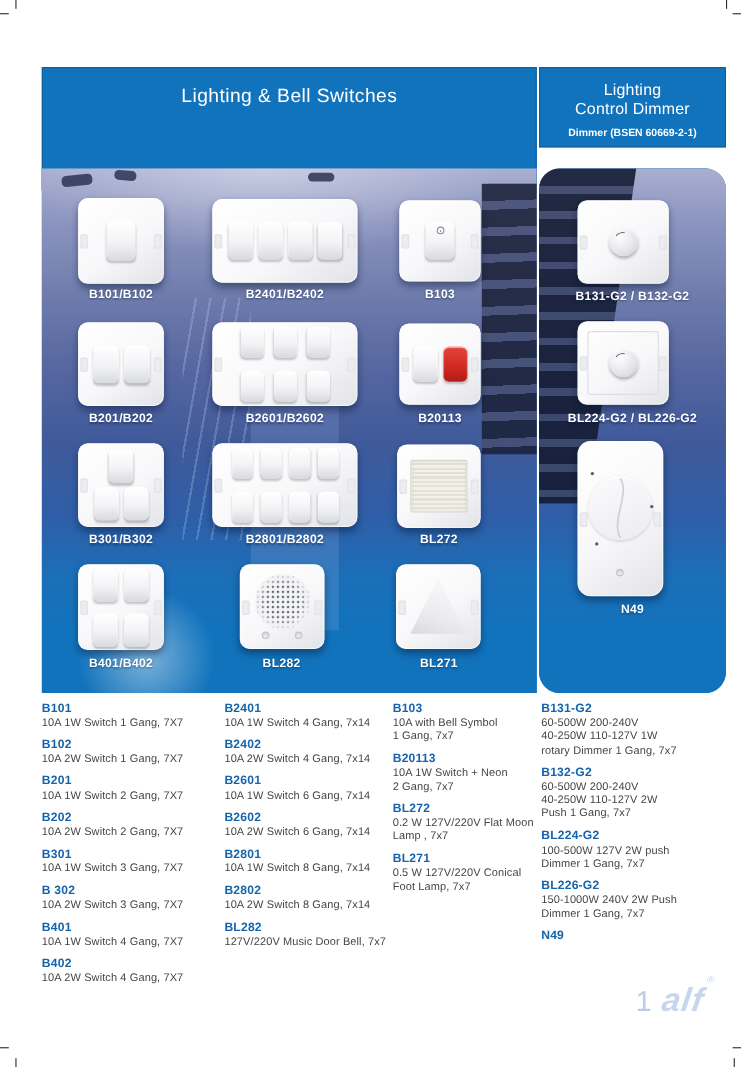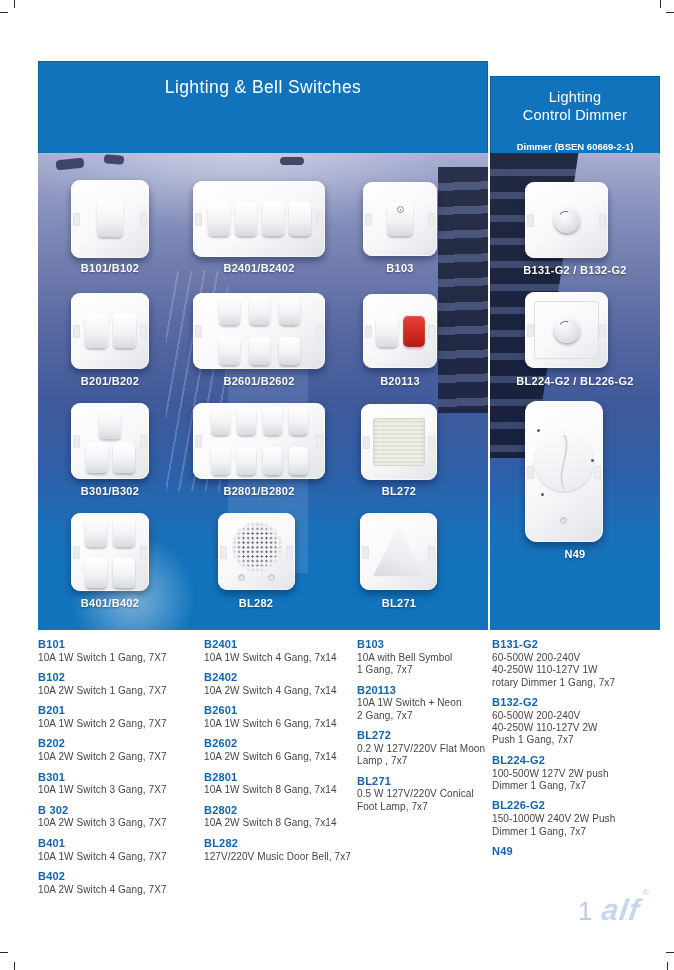--- a/index.html
+++ b/index.html
@@ -6,30 +6,30 @@
   html,body { background:#ffffff; }
   body { font-family:"Liberation Sans", sans-serif; }
   .page { position:relative; width:674px; height:970px; background:#ffffff; overflow:hidden; }
 
   
   .crop { position:absolute; background:#2b2b2b; }
 
   
   .hdr { position:absolute; background:#1173bc; border:1px solid #0d5f9e; color:#ffffff; text-align:center; }
   .hdr-main { left:38px; top:61px; width:450px; height:112px; }
-  .hdr-side { left:490px; top:61px; width:170px; height:83px;margin-top:15px; }
+  .hdr-side { left:490px; top:61px; width:170px; height:73px; }
   .hdr-title { margin-top:15px; font-size:17.5px; letter-spacing:.4px; font-weight:400; }
   .hdr-sub { position:absolute; left:0; right:0; bottom:7px; font-size:11px; font-weight:700; letter-spacing:.2px; }
   .hdr-title2 { margin-top:11px; font-size:14.5px; line-height:1.25; letter-spacing:.2px; }
   .hdr-sub2 { position:absolute; left:0; right:0; bottom:6px; font-size:9.5px; font-weight:700; }
 
   
   .panel { position:absolute; top:153px; height:477px; overflow:hidden; background:#1173bc; }
   .panel-main { left:38px; width:450px; }
-  .panel-side { left:490px; width:170px; }
+  .panel-side { left:490px; width:170px;border-radius:19px; }
   .photo { position:absolute; inset:0;
     background:linear-gradient(180deg,#a9afd1 0%,#8c95c0 10%,#6f7cac 24%,#5667a1 38%,#405a9a 52%,#2f5ea7 66%,#1b6fb8 78%,#1173bc 88%); }
   .ph { position:absolute; }
   .ph-glowtop { left:0; top:0; width:100%; height:90px;
     background:radial-gradient(ellipse at 45% 0%, rgba(255,255,255,.38), rgba(255,255,255,0) 62%); }
   .ph-lamp { background:#2b3253; border-radius:4px; opacity:.85; }
   .ph-shelf { right:0; top:14px; width:50px; height:246px; opacity:.88;
     background:repeating-linear-gradient(178deg,#1a2138 0 16px,#454f74 16px 24px); }
   .ph-plant { left:128px; top:118px; width:62px; height:220px; opacity:.8;
     background:repeating-linear-gradient(100deg, rgba(0,0,0,0) 0 11px, rgba(215,226,252,.28) 11px 13px); }

